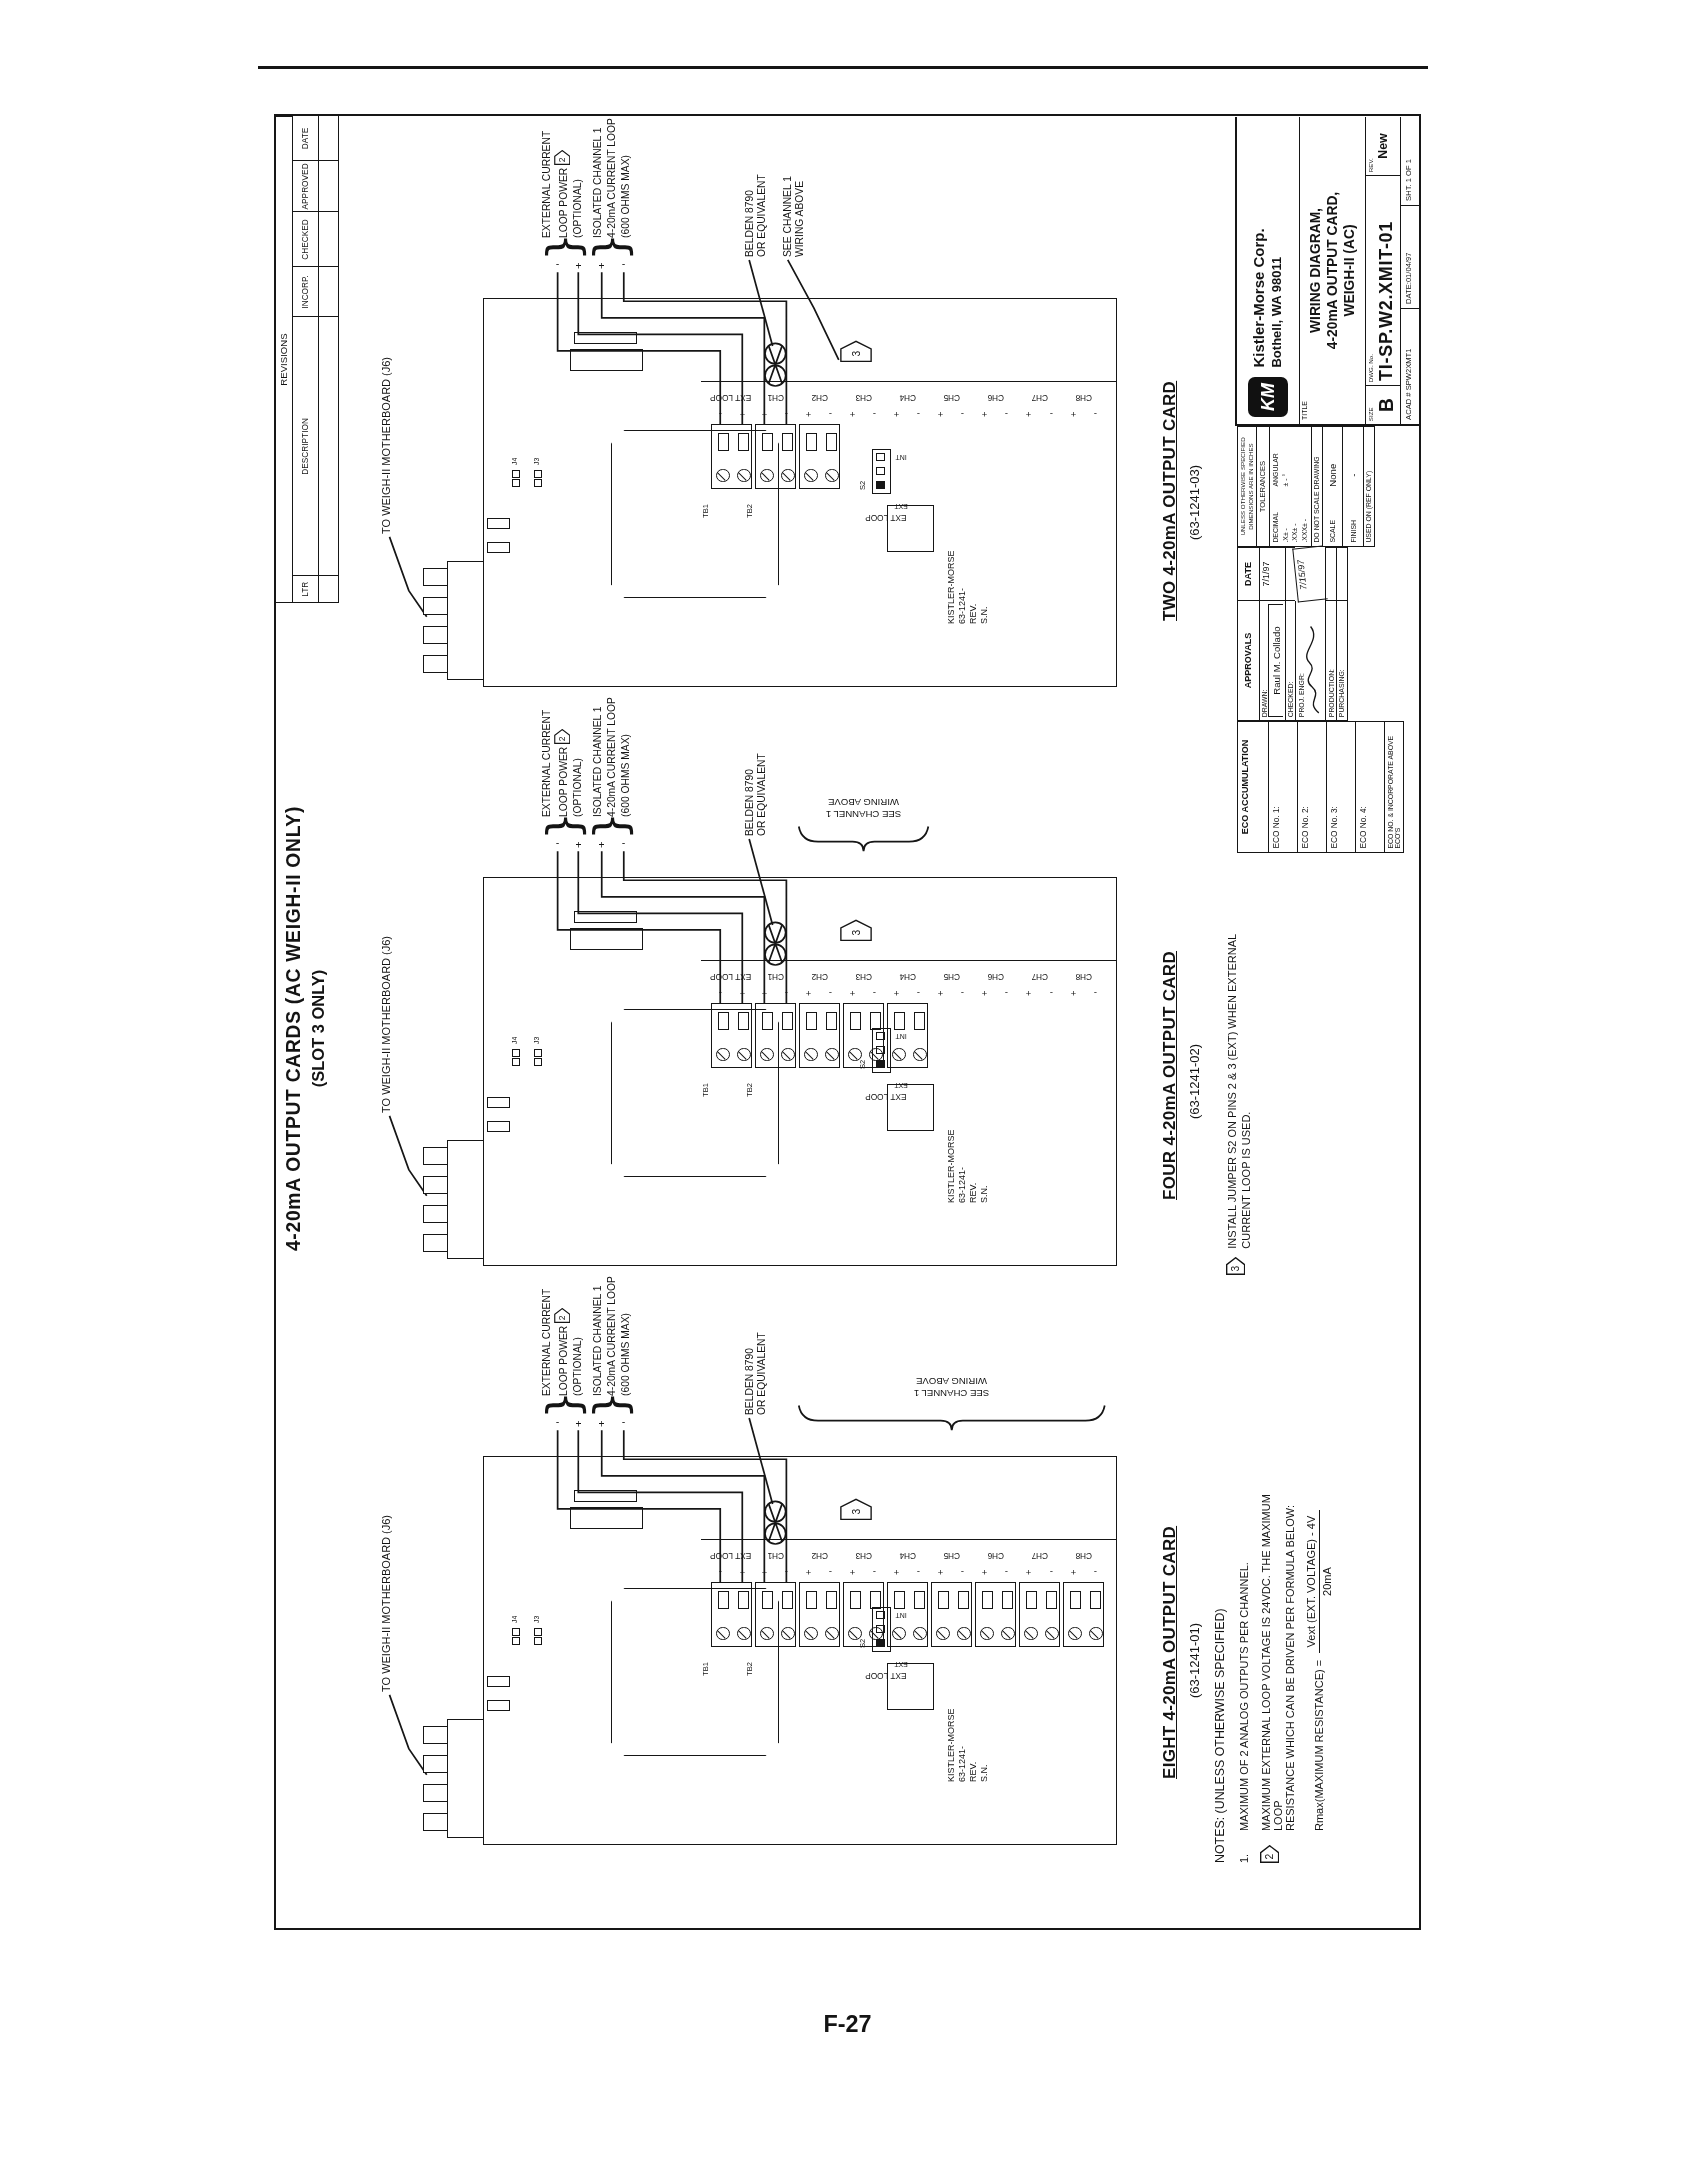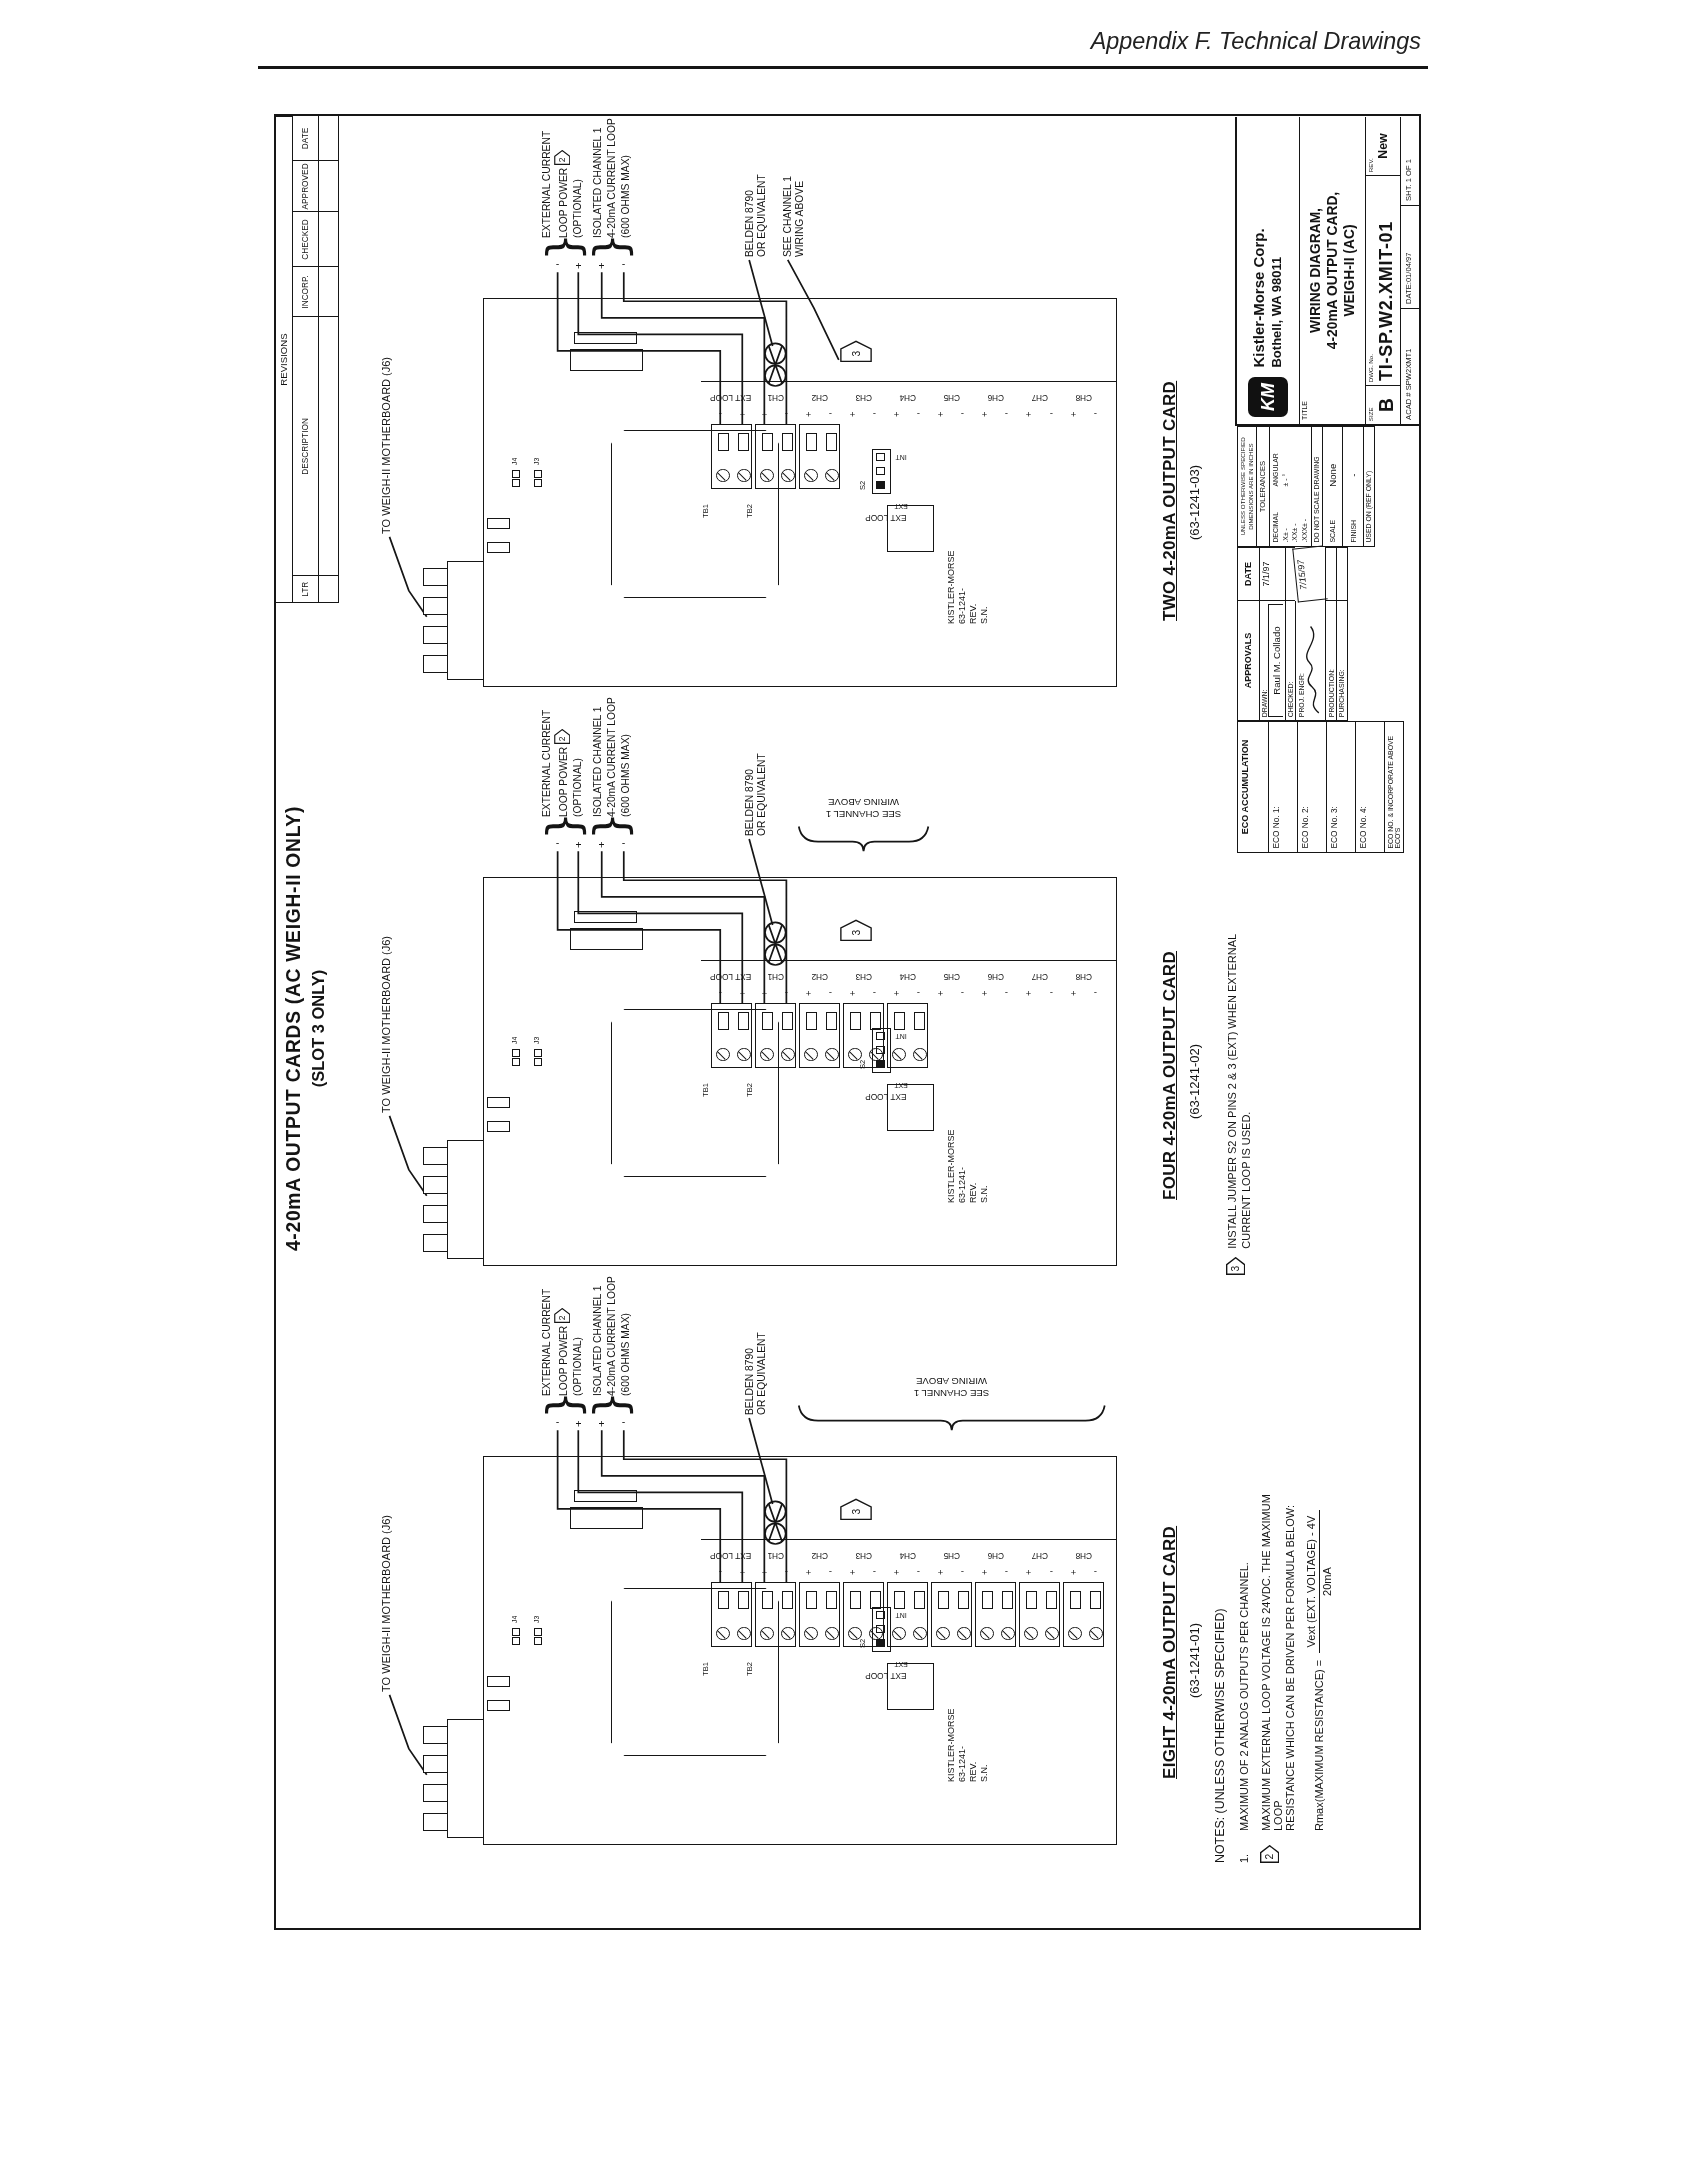--- a/index.html
+++ b/index.html
@@ -137,21 +137,20 @@
   .revv{font-size:12.4px;font-weight:bold;}
   .tblk .r4{height:18px;display:flex;font-size:7.6px;}
   .tblk .r4>div{border-right:1.4px solid #161616;padding:2.8px 4.1px;white-space:nowrap;}
   .tblk .r4>div:last-child{border-right:none;}
 </style>
 </head>
 <body>
 
 <div class="page">
 
-  <div class="pageheader">Appendix F. Technical Drawings</div>
   <div class="headrule"></div>
 
   <div class="land">
 
     <div class="dtitle">
       <div class="t1">4-20mA OUTPUT CARDS (AC WEIGH-II ONLY)</div>
       <div class="t2">(SLOT 3 ONLY)</div>
     </div>
 
     <div class="rev">
@@ -807,14 +806,15 @@
     <div class="see-h-text">
       <div>SEE CHANNEL 1</div>
       <div>WIRING ABOVE</div>
     </div>
 
     <div class="ctitle">TWO 4-20mA OUTPUT CARD</div>
     <div class="cpn">(63-1241-03)</div>
   </div>
 </div>
 
+  <div class="pagenum">F-27</div>
 </div>
 
 
 </body></html>

